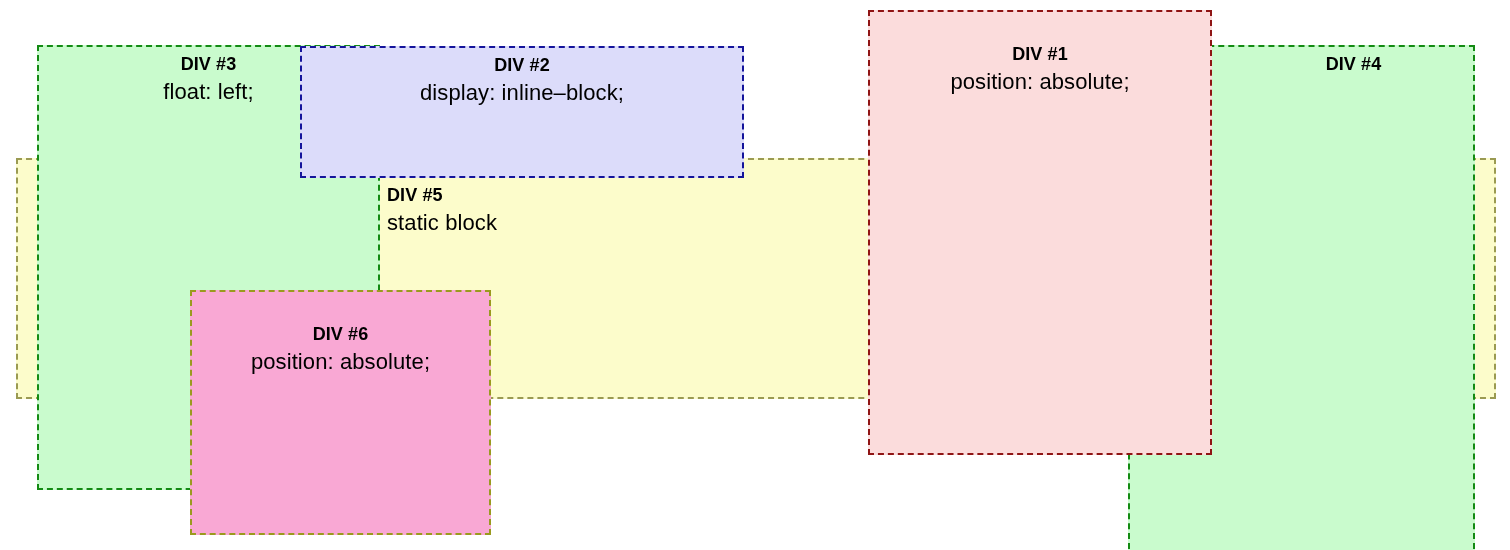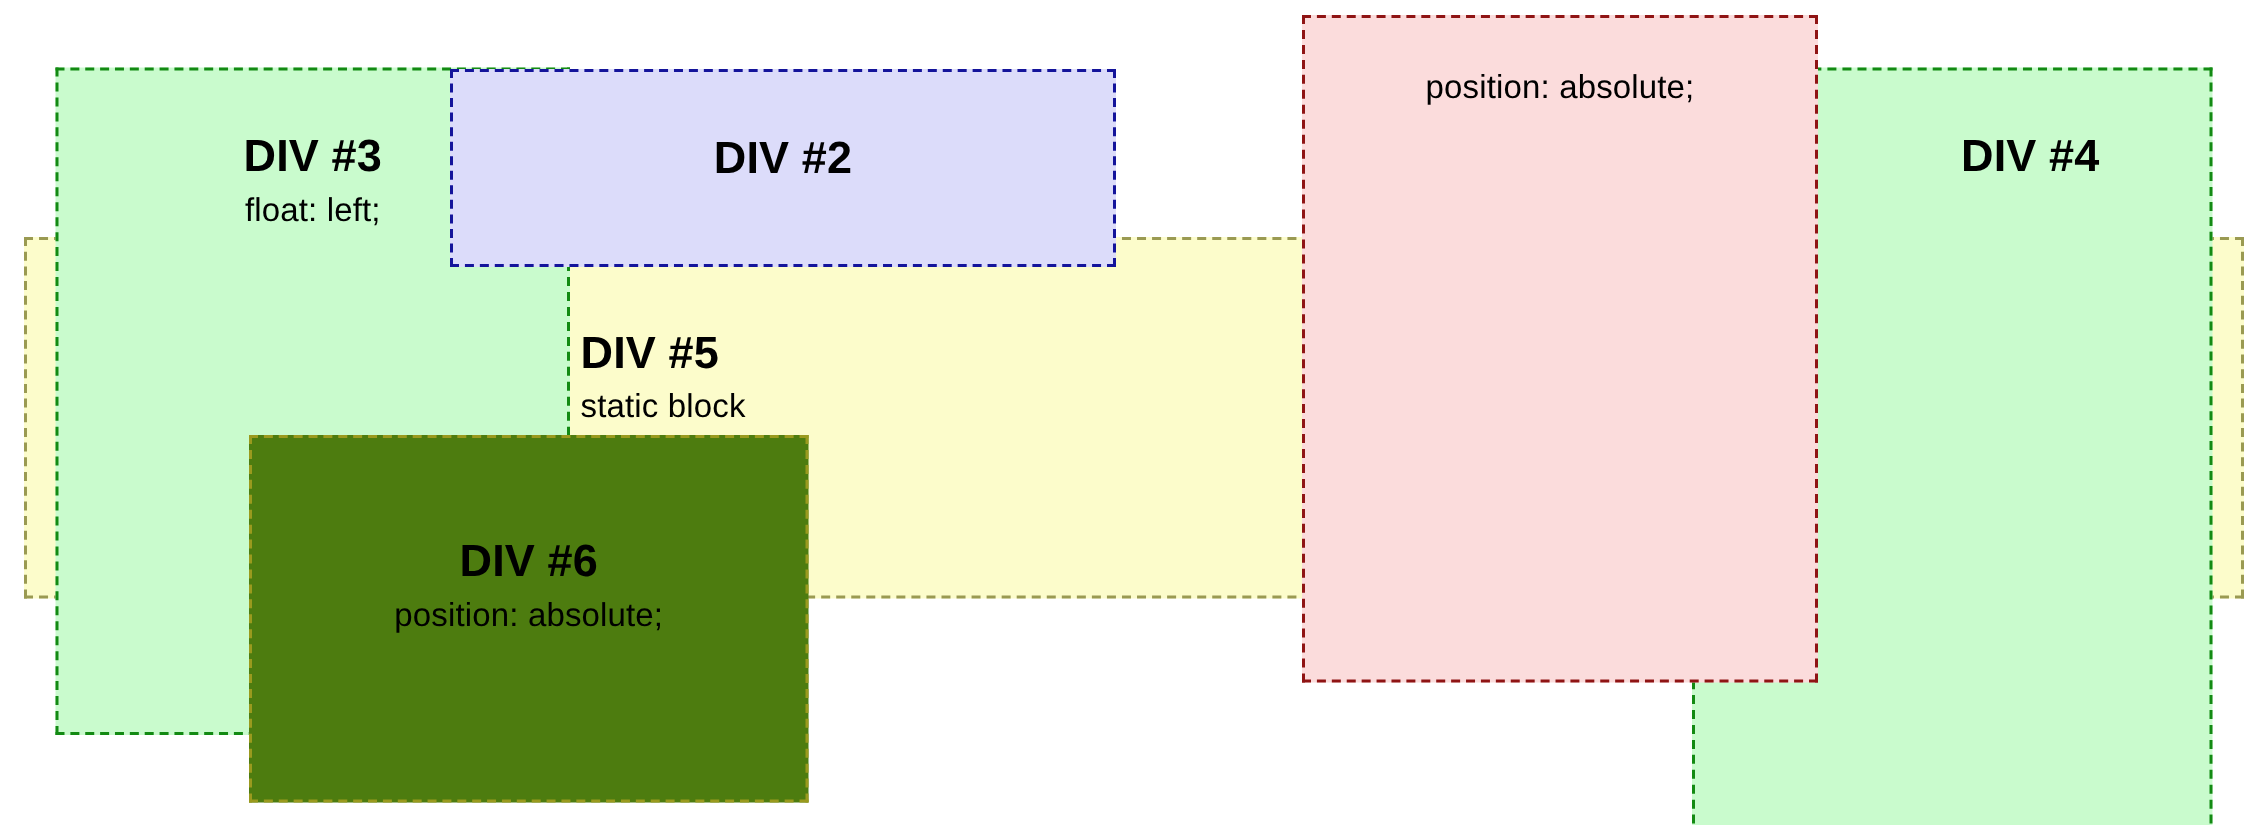--- a/index.html
+++ b/index.html
@@ -21,23 +21,22 @@
   }
   .box {
     position: absolute;
     box-sizing: border-box;
     text-align: center;
     line-height: 1.32;
   }
   .box-title {
     display: block;
     font-weight: bold;
-    font-size: 30px;
+    font-size: 18px;
     letter-spacing: 0.1px;
-    margin-top: 32px;
   }
   .box-desc {
     display: block;
     font-weight: normal;
     font-size: 22px;
     letter-spacing: 0.1px;
   }
   .box-inner {
     padding-top: 6px;
   }
@@ -104,25 +103,25 @@
     background: #fbdcdc;
     border: 2px dashed #8f1414;
     z-index: 5;
   }
   #div1 .box-inner {
     padding-top: 31px;
   }
 
   
   #div6 {
-    left: 166px;
+    left: 190px;
     top: 290px;
-    width: 373px;
+    width: 301px;
     height: 245px;
-    background: #4d7c0f;
+    background: #f9a8d4;
     border: 2px dashed #9a9a1e;
     z-index: 6;
   }
   #div6 .box-inner {
     padding-top: 31px;
   }
 </style>
 </head>
 <body>
 
@@ -144,25 +143,27 @@
 
   <div class="box" id="div4">
     <div class="box-inner">
       <span class="box-title">DIV #4</span>
     </div>
   </div>
 
   <div class="box" id="div2">
     <div class="box-inner">
       <span class="box-title">DIV #2</span>
+      <span class="box-desc">display: inline–block;</span>
     </div>
   </div>
 
   <div class="box" id="div1">
     <div class="box-inner">
+      <span class="box-title">DIV #1</span>
       <span class="box-desc">position: absolute;</span>
     </div>
   </div>
 
   <div class="box" id="div6">
     <div class="box-inner">
       <span class="box-title">DIV #6</span>
       <span class="box-desc">position: absolute;</span>
     </div>
   </div>

